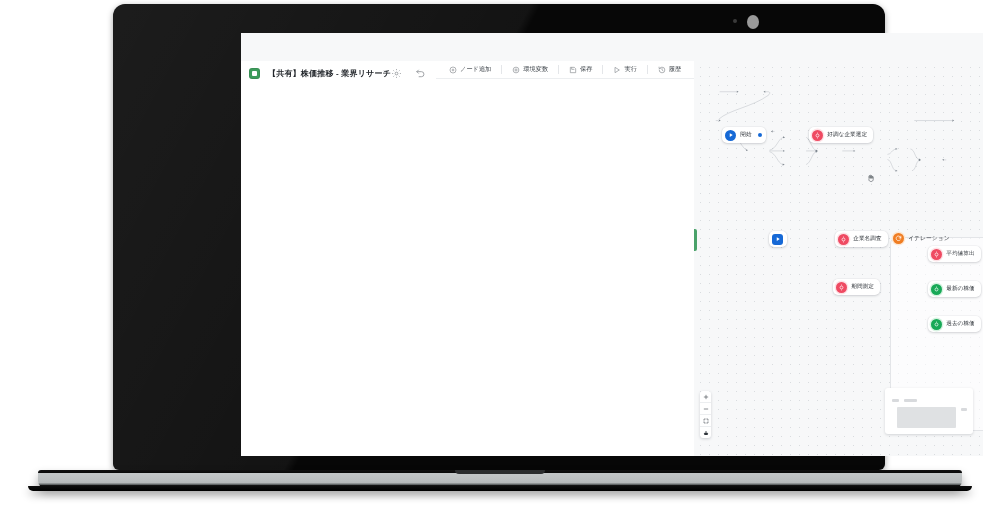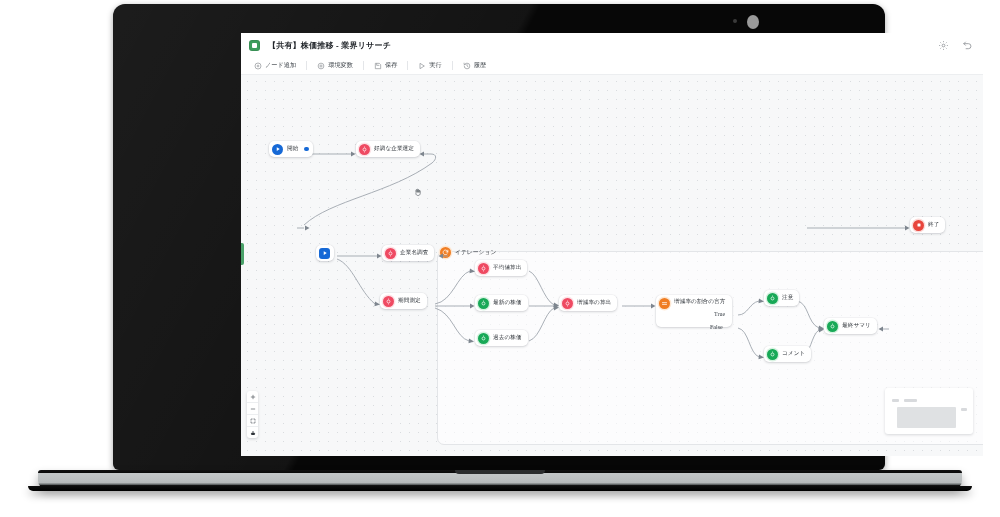--- a/index.html
+++ b/index.html
@@ -33,21 +33,21 @@
     position:absolute;left:455px;top:470px;width:90px;height:4px;
     background:#2a2c2d;border-radius:0 0 5px 5px;
   }
   .base-foot{
     position:absolute;left:28px;top:486px;width:944px;height:5px;
     background:linear-gradient(#0d0d0d,#000);border-radius:0 0 8px 8px;
     box-shadow:0 4px 9px rgba(0,0,0,.28);
   }
 
   
-  .app{position:absolute;inset:0;background:#ffffff;display:flex;flex-direction:column;}
+  .app{position:absolute;inset:0;background:#ffffff;display:flex;flex-direction:row;margin-top:28px;}
 
   .titlebar{height:24px;display:flex;align-items:center;padding:0 10px 0 8px;background:#ffffff;flex:none;}
   .app-logo{
     width:11px;height:11px;border-radius:3px;background:#3d9c5c;margin-right:8px;
     display:flex;align-items:center;justify-content:center;flex:none;
     box-shadow:inset 0 0 0 1px rgba(0,0,0,.08);
   }
   .app-logo span{display:block;width:5px;height:5px;border-radius:1px;background:#ffffff;}
   .doc-title{font-size:8px;color:#22262b;font-weight:bold;letter-spacing:.2px;}
   .title-right{margin-left:auto;display:flex;align-items:center;gap:13px;}

